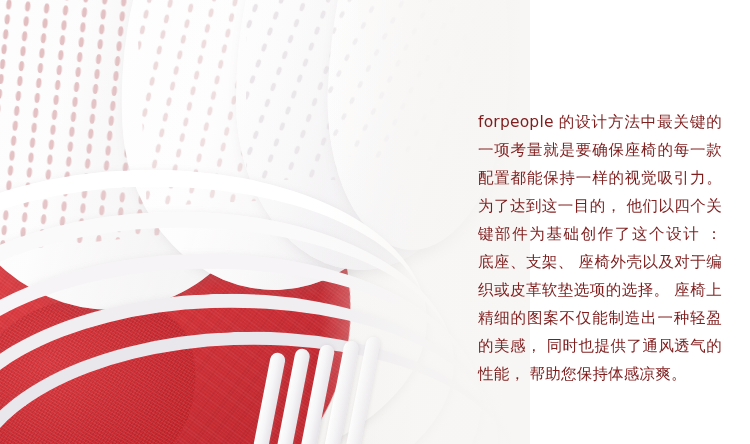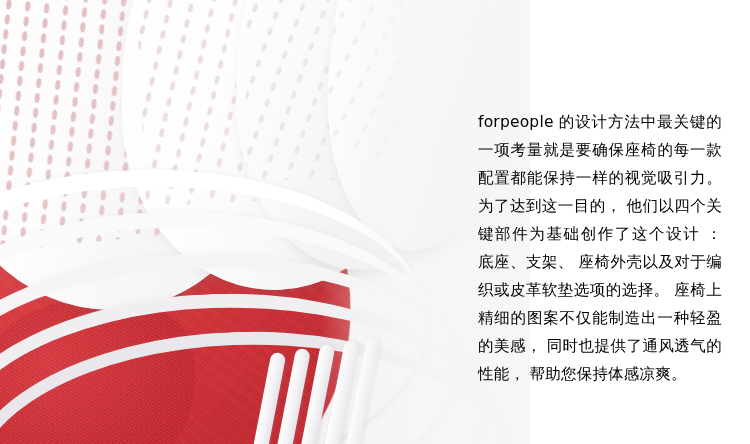--- a/index.html
+++ b/index.html
@@ -99,21 +99,21 @@
   
   .textpanel{
     position:absolute;left:530px;top:0;width:220px;height:444px;
     background:#ffffff;
   }
   .copy{
     position:absolute;
     left:-52px;
     top:92px;
     width:244px;
-    color:#000000;
+    color:#7f1d1d;
     font-size:15.5px;
     line-height:28px;
     text-align:justify;
     text-justify:inter-ideograph;
     letter-spacing:.2px;
     white-space:pre-wrap;
   }
   .copy .brand{font-family:"DejaVu Sans",sans-serif;}
 </style>
 </head>

